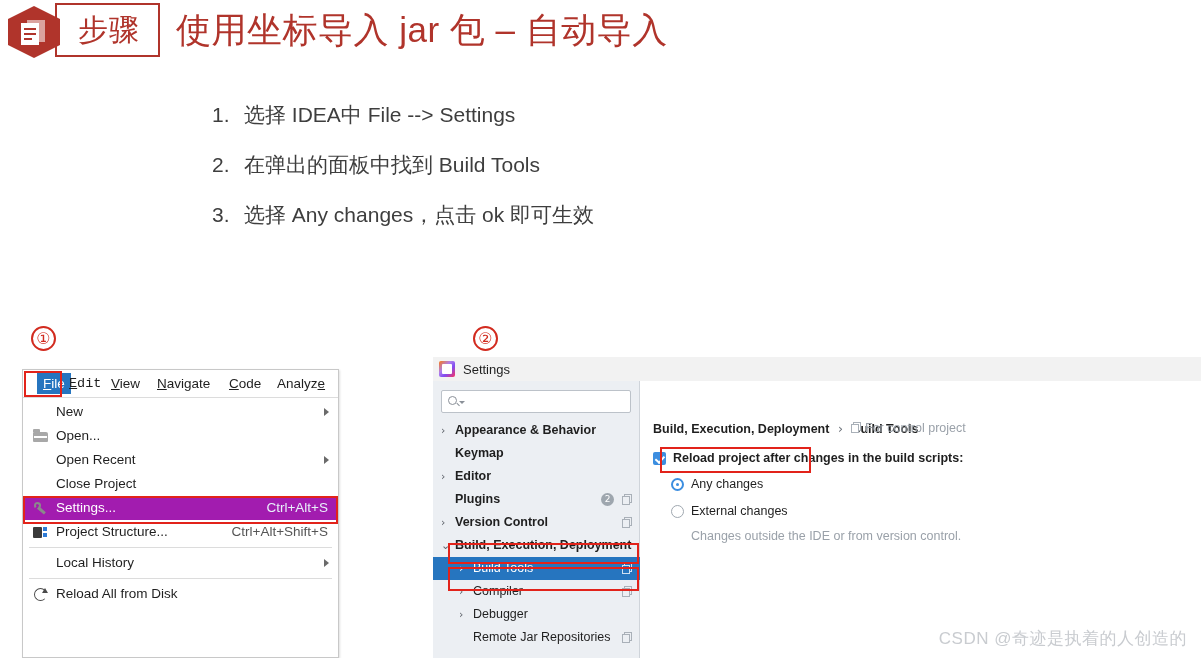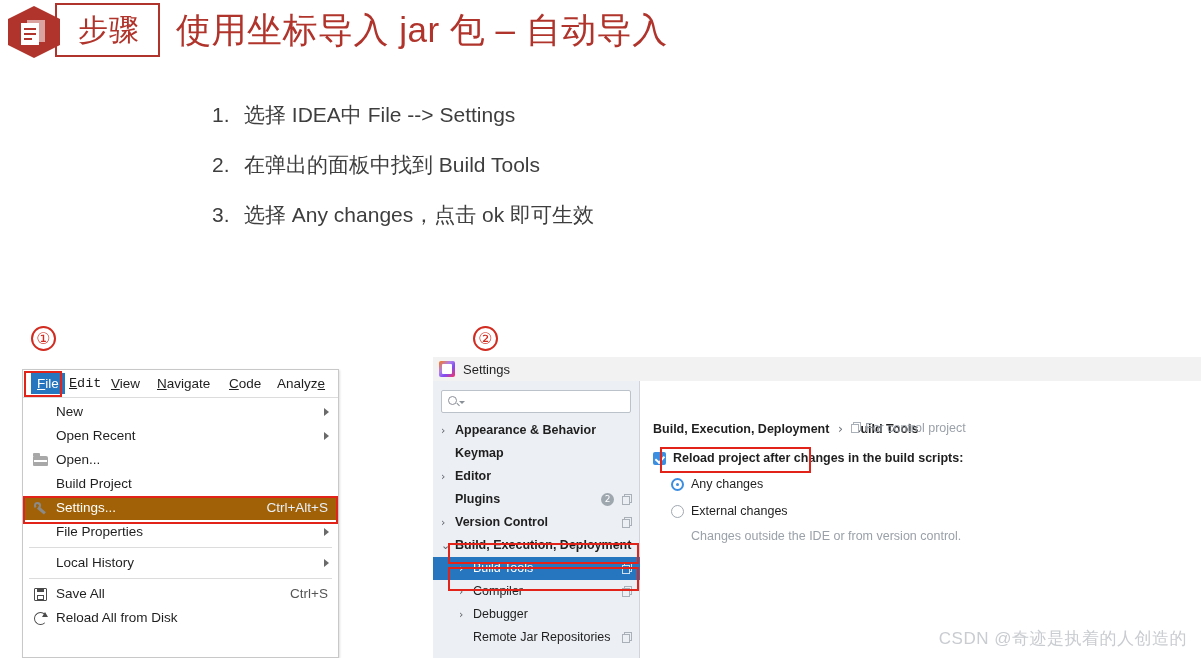--- a/index.html
+++ b/index.html
@@ -179,21 +179,21 @@
     top: 3px;
     height: 21px;
     line-height: 21px;
     padding: 0 6px;
     white-space: nowrap;
   }
   .mb-item.active {
     background: #2675BF;
     color: #ffffff;
   }
-  .mb-file     { left: 8px; }
+  .mb-file     { left: 14px; }
   .mb-edit     { left: 40px; font-family: Liberation Mono, monospace; }
   .mb-view     { left: 82px; }
   .mb-navigate { left: 128px; text-align: center; }
   .mb-code     { left: 200px; }
   .mb-analyze  { left: 248px; }
   .mn { text-decoration: underline; }
 
   .menu-list {
     position: relative;
     padding-top: 2px;
@@ -226,21 +226,21 @@
     position: absolute;
     right: 9px;
     top: 8px;
     width: 0;
     height: 0;
     border-left: 5px solid #6a6a6a;
     border-top: 4px solid transparent;
     border-bottom: 4px solid transparent;
   }
   .mi.selected {
-    background: #a16207;
+    background: #a21caf;
     color: #ffffff;
   }
   .mi.selected .mi-accel { color: #e8f0fa; }
   .mi-sep {
     height: 1px;
     margin: 3px 6px;
     background: #dcdcdc;
   }
 
   
@@ -752,68 +752,68 @@
   </div>
 
   <div class="menu-list">
 
     <div class="mi">
       <span class="mi-label">New</span>
       <span class="mi-arrow"></span>
     </div>
 
     <div class="mi">
-      <span class="mi-label">Open Recent</span>
-      <span class="mi-arrow"></span>
-    </div>
-
-    <div class="mi">
       <span class="mi-icon">
           <span class="ic-folder"></span>
         </span>
       <span class="mi-label">Open...</span>
     </div>
 
     <div class="mi">
-      <span class="mi-label">Build Project</span>
+      <span class="mi-label">Open Recent</span>
+      <span class="mi-arrow"></span>
+    </div>
+
+    <div class="mi">
+      <span class="mi-label">Close Project</span>
     </div>
 
     <div class="mi selected">
       <span class="mi-icon">
         <span class="ic-wrench">
             <span class="w-head"></span>
             <span class="w-hand"></span>
           </span>
       </span>
       <span class="mi-label">Settings...</span>
       <span class="mi-accel">Ctrl+Alt+S</span>
     </div>
 
-
     <div class="mi">
-      <span class="mi-label">File Properties</span>
-      <span class="mi-arrow"></span>
-    </div>
+      <span class="mi-icon">
+        <span class="ic-proj">
+            <span class="p-main"></span>
+            <span class="p-d1"></span>
+            <span class="p-d2"></span>
+          </span>
+      </span>
+      <span class="mi-label">Project Structure...</span>
+      <span class="mi-accel">Ctrl+Alt+Shift+S</span>
+    </div>
+
 
     <div class="mi-sep"></div>
 
     <div class="mi">
       <span class="mi-label">Local History</span>
       <span class="mi-arrow"></span>
     </div>
 
     <div class="mi-sep"></div>
 
-    <div class="mi">
-      <span class="mi-icon">
-          <span class="ic-save"></span>
-        </span>
-      <span class="mi-label">Save All</span>
-      <span class="mi-accel">Ctrl+S</span>
-    </div>
 
     <div class="mi">
       <span class="mi-icon">
           <span class="ic-reload"></span>
         </span>
       <span class="mi-label">Reload All from Disk</span>
     </div>
 
   </div>
 </div>

